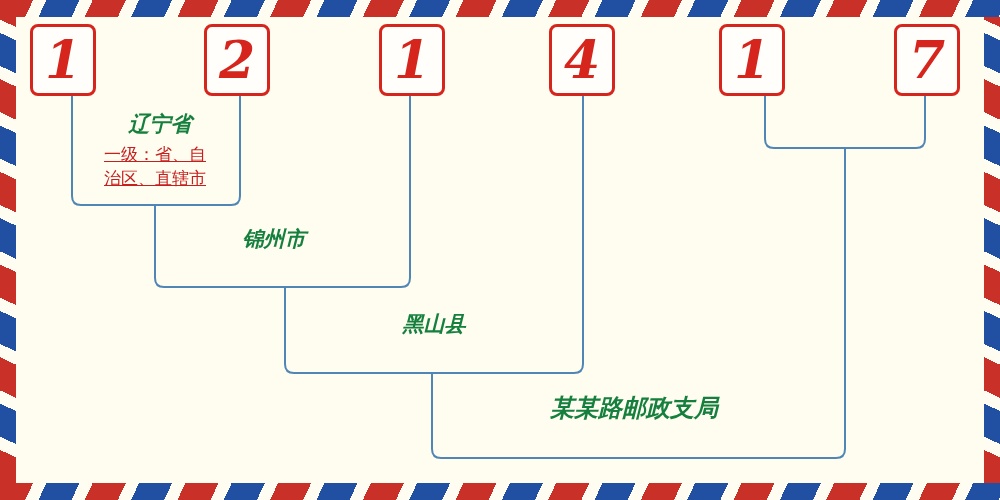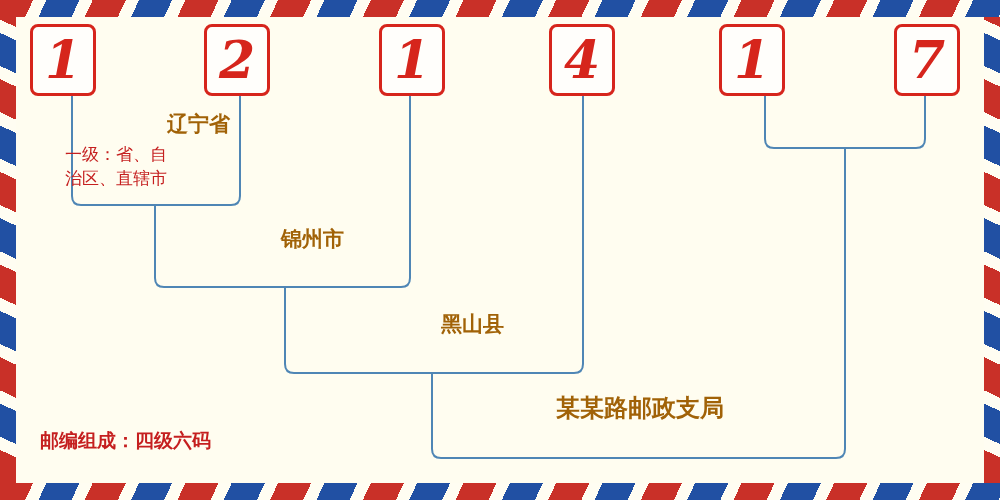--- a/index.html
+++ b/index.html
@@ -47,27 +47,27 @@
     position:absolute;left:0;top:0;width:1000px;height:500px;
     z-index:1;pointer-events:none;
   }
   .connectors path{
     fill:none;stroke:#4f86b5;stroke-width:2;
     stroke-linejoin:round;stroke-linecap:round;
   }
   
   .lvl-title{
     position:absolute;z-index:2;
-    color:#a16207;font-weight:700;font-size:21px;
-    text-align:right;line-height:24px;
+    color:#15803d;font-weight:700;font-size:21px;
+    text-align:center;line-height:24px;font-style:italic;
   }
   .lvl-desc{
     position:absolute;z-index:2;
     color:#c51f1f;font-size:17px;
-    text-align:left;white-space:pre-line;line-height:24px;
+    text-align:center;white-space:pre-line;line-height:24px;text-decoration:underline;
   }
   .footer-note{
     position:absolute;left:40px;top:428px;z-index:2;
     color:#c51f1f;font-weight:700;font-size:19px;
   }
 </style>
 </head>
 <body>
 
 <div class="canvas">
@@ -108,15 +108,14 @@
   <div class="lvl-desc" style="left:65px;top:142px;width:180px">一级：省、自
 治区、直辖市</div>
 
   <div class="lvl-title" style="left:204px;top:227px;width:140px">锦州市</div>
 
   <div class="lvl-title" style="left:364px;top:312px;width:140px">黑山县</div>
 
   <div class="lvl-title" style="left:544px;top:396px;width:180px;font-size:24px">某某路邮政支局</div>
 
 
-  <div class="footer-note">邮编组成：四级六码</div>
 
 </div>
 
 </body></html>

